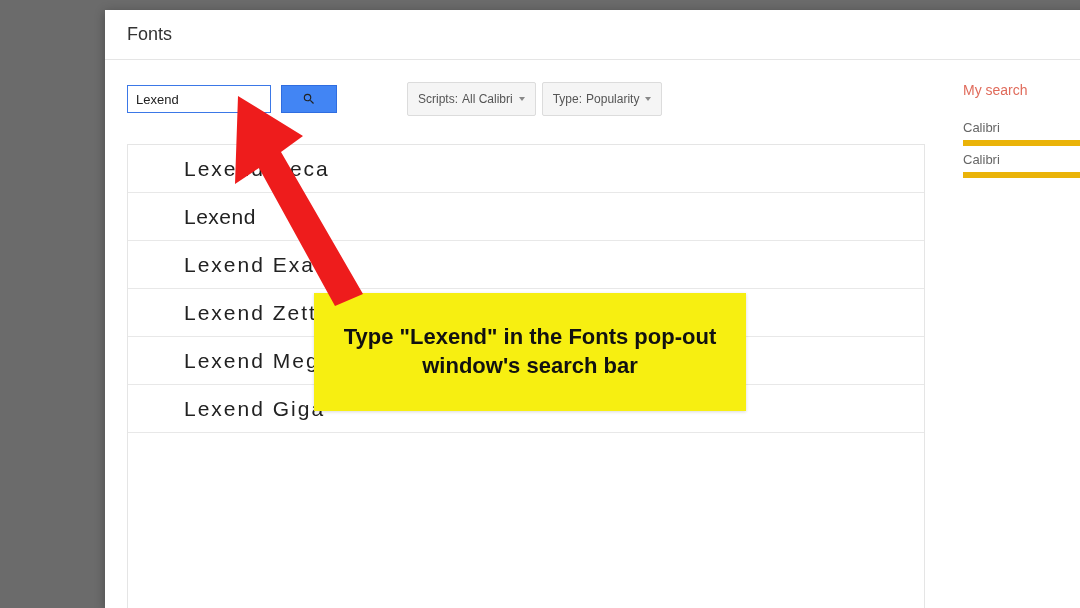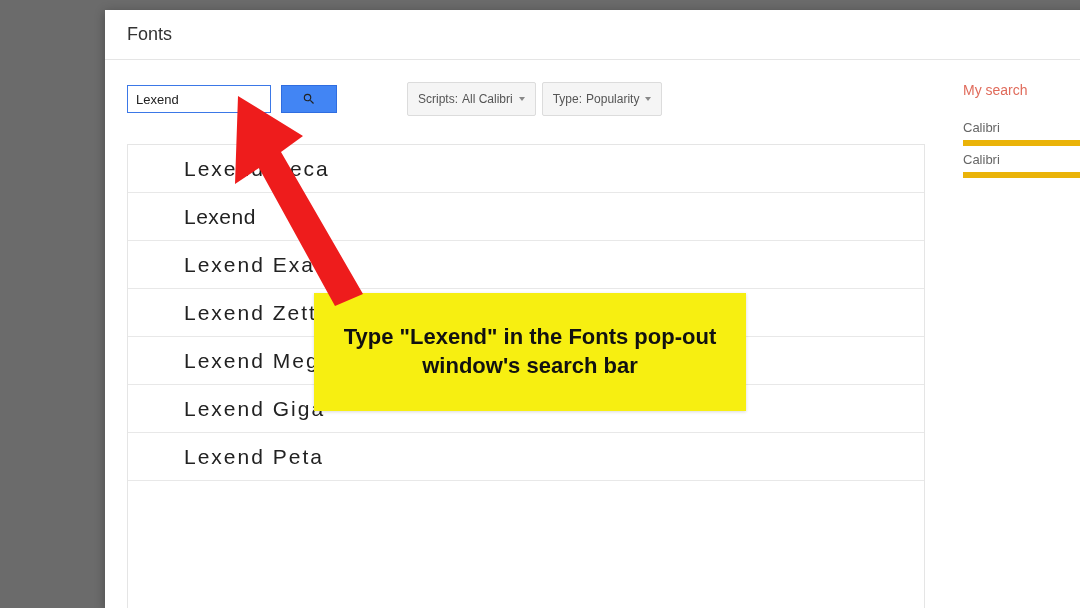--- a/index.html
+++ b/index.html
@@ -180,21 +180,20 @@
           </div>
         </div>
 
         <div class="font-list">
           <div class="font-row">Lexend Deca</div>
           <div class="font-row font-lexend">Lexend</div>
           <div class="font-row">Lexend Exa</div>
           <div class="font-row">Lexend Zetta</div>
           <div class="font-row">Lexend Mega</div>
           <div class="font-row">Lexend Giga</div>
-          <div class="font-row">Lexend Peta</div>
         </div>
 
       </div>
 
       <div class="side-col">
         <div class="side-title">My search</div>
         <div class="myfont-item">
           <span>Calibri</span>
           <span class="myfont-remove">×</span>
         </div>

